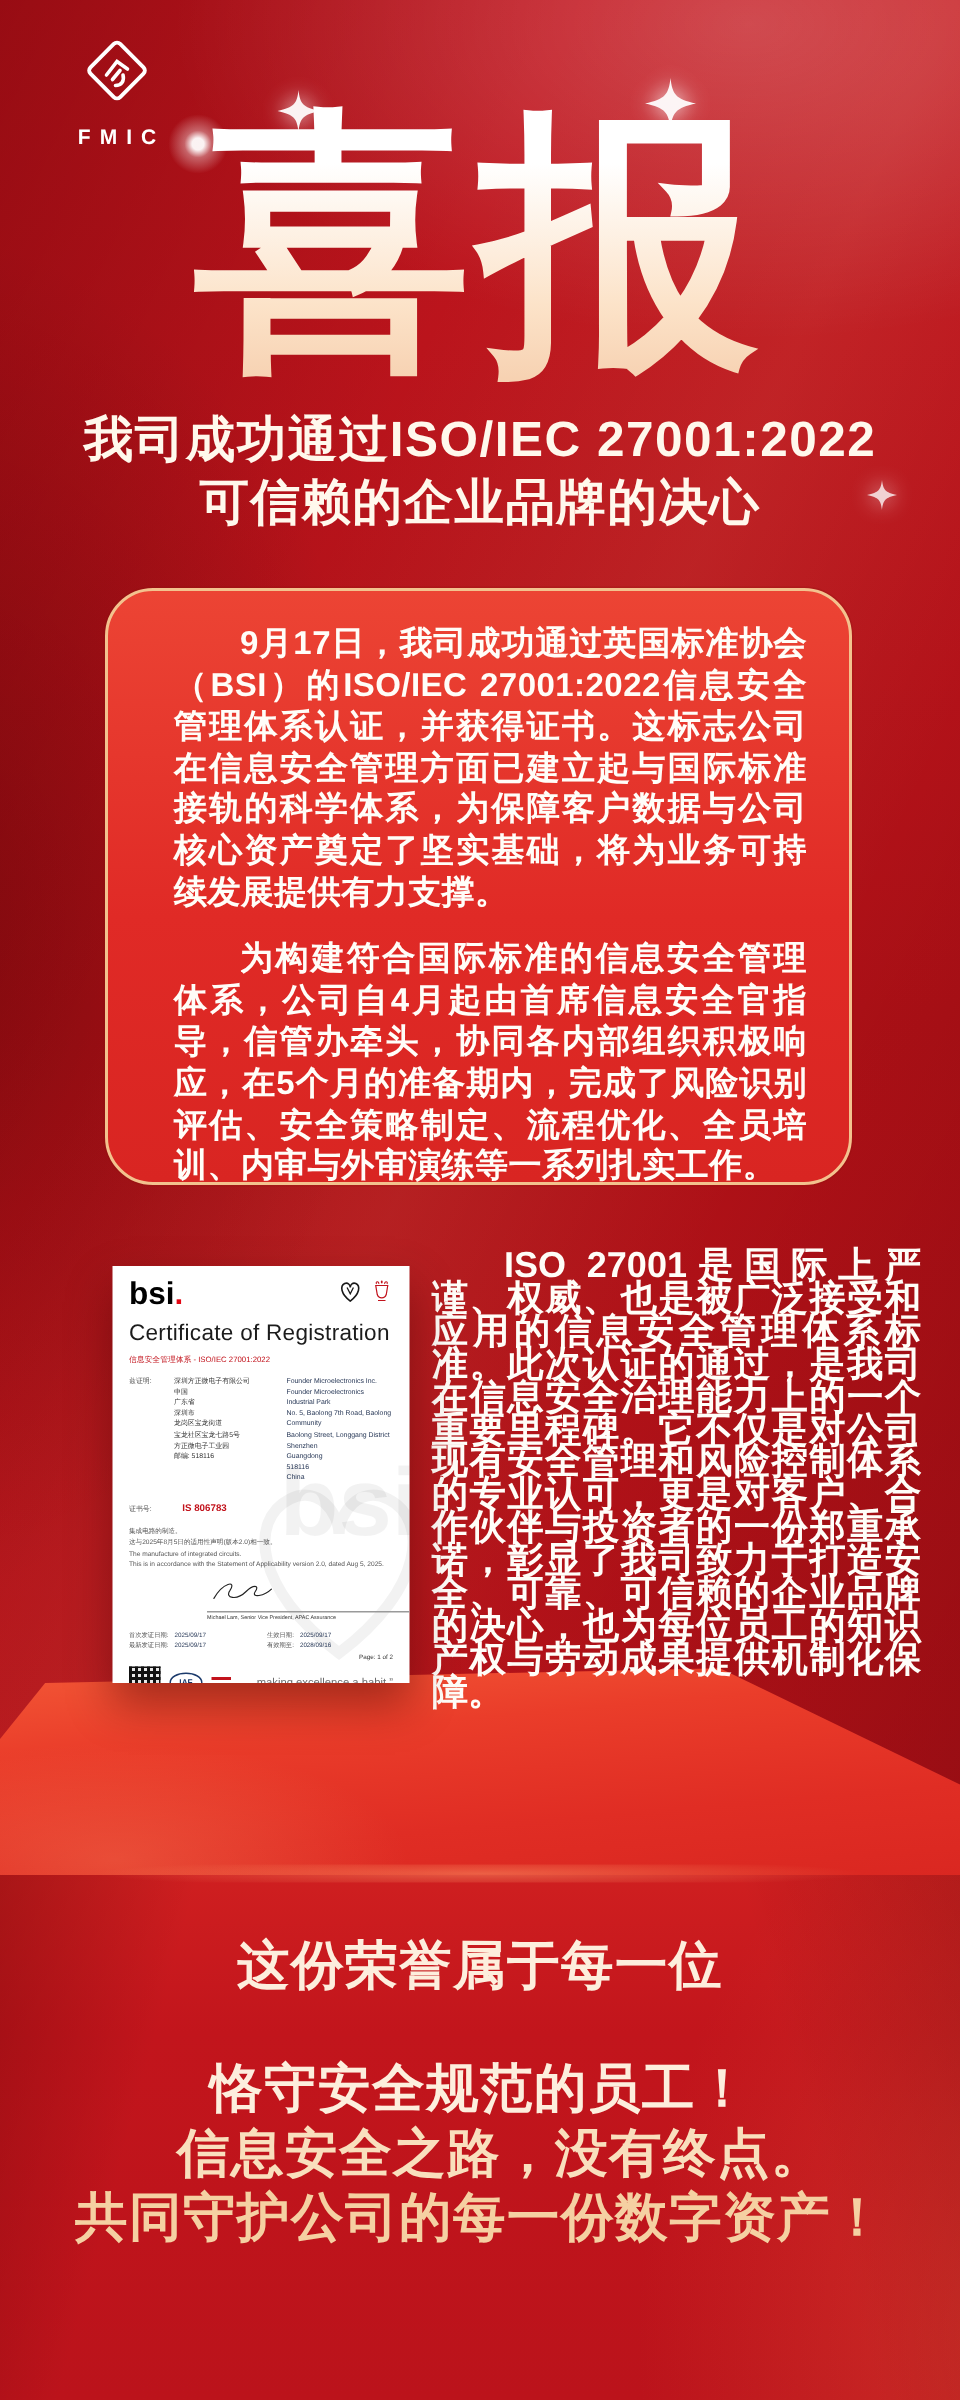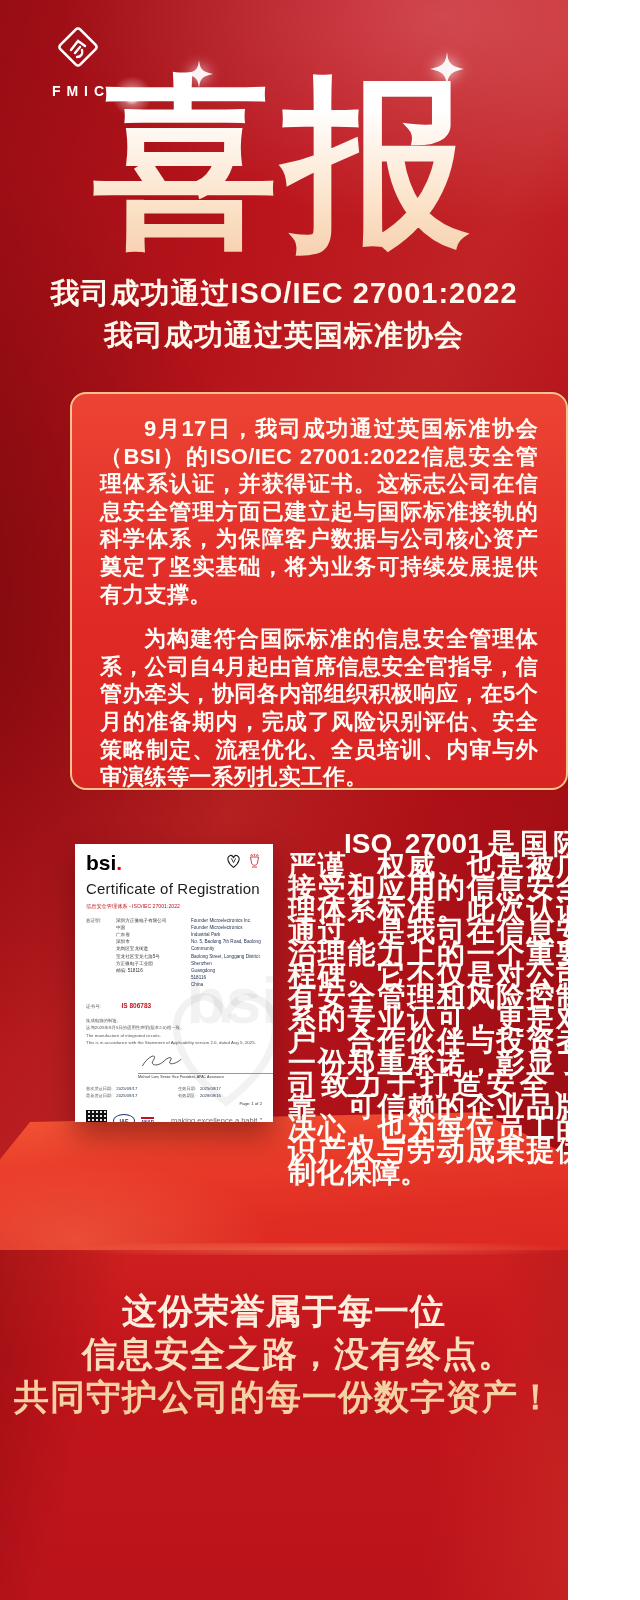--- a/index.html
+++ b/index.html
@@ -1,18 +1,18 @@
 <!DOCTYPE html>
 <html><head>
 <meta charset="utf-8">
 <style>
   * { margin:0; padding:0; box-sizing:border-box; }
   html,body { width:640px; }
   body { font-family:"Liberation Sans","DejaVu Sans",sans-serif; }
-  .poster { position:relative; width:568px; height:1600px; overflow:hidden;
+  .poster { position:relative; width:640px; height:1600px; overflow:hidden;
     background-image:
       radial-gradient(ellipse 620px 340px at 78% 1%, rgba(255,255,255,0.20), transparent 62%),
       radial-gradient(ellipse 500px 700px at -10% 38%, rgba(60,0,3,0.35), transparent 65%),
       linear-gradient(115deg, rgba(100,0,5,0.45) 0%, transparent 28%, rgba(255,170,130,0.10) 46%, transparent 62%, rgba(80,0,4,0.40) 100%),
       linear-gradient(180deg, #c2161f 0%, #ab1016 42%, #b31219 75%, #bd141b 100%);
   }
   
   .brand { position:absolute; left:30px; top:26px; width:96px; text-align:center; color:#fff; }
   .brand svg { display:block; margin:0 auto; }
   .brand-name { margin-top:5px; font-size:14px; font-weight:600; letter-spacing:6px; padding-left:6px; color:#fff; }
@@ -22,26 +22,26 @@
   .star.s2 { left:430px; top:52px; }
   .star.s3 { left:578px; top:320px; opacity:.8; }
   .flare { position:absolute; left:112px; top:76px; width:40px; height:40px; border-radius:50%;
     background:radial-gradient(circle, rgba(255,255,255,0.95) 0 14%, rgba(255,255,255,0.35) 32%, transparent 70%); }
   
   .title { position:absolute; top:66px; left:0; width:100%; text-align:center;
     font-size:185px; line-height:195px; font-weight:900;
     background:linear-gradient(180deg,#ffffff 22%, #fce3c9 70%, #f6cfae 100%);
     -webkit-background-clip:text; background-clip:text; color:transparent; letter-spacing:6px; }
   .subtitle { position:absolute; top:272px; left:0; width:100%; text-align:center;
-    color:#fff8ec; font-size:29px; line-height:42px; font-weight:800; letter-spacing:1px; }
+    color:#fff8ec; font-size:33px; line-height:42px; font-weight:800; letter-spacing:1px; }
   
   .panel { position:absolute; left:70px; top:392px; width:498px; height:398px;
-    border:2px solid #f3c28e; border-radius:16px;
+    border:2px solid #f3c28e; border-radius:32px;
     background:linear-gradient(180deg,#ec4434 0%, #e02a26 55%, #d92522 100%);
-    box-shadow:0 0 0 1px rgba(140,20,10,.25); padding:21px 28px 0 28px; }
+    box-shadow:0 0 0 1px rgba(140,20,10,.25); padding:21px 28px 0 44px; }
   .panel p { color:#fffdf8; font-size:22px; line-height:27.6px; font-weight:700;
     text-align:justify; text-indent:2em; letter-spacing:.3px; }
   .panel p + p { margin-top:17px; }
   
   .cert-card { position:absolute; left:75px; top:844px; width:198px; height:278px; background:#ffffff;
     z-index:5; padding:9px 11px; box-shadow:0 14px 28px rgba(70,0,0,.45); overflow:hidden; color:#222; }
   .cert-head { display:flex; align-items:flex-start; position:relative; z-index:1; }
   .bsi-logo { font-size:21px; font-weight:800; color:#000; line-height:20px; letter-spacing:0; }
   .bsi-logo .dot { color:#e30613; }
   .cert-marks { margin-left:auto; display:flex; gap:5px; align-items:center; }
@@ -66,21 +66,21 @@
     background-image:repeating-linear-gradient(0deg,#111 0 2px,transparent 2px 4px),
       repeating-linear-gradient(90deg,#111 0 2px,#e8e8e8 2px 4px); }
   .iaf { width:22px; height:13px; border:1px solid #1b3a6b; border-radius:50%; color:#1b3a6b;
     font-size:5.5px; font-weight:700; display:flex; align-items:center; justify-content:center; }
   .anab { font-size:4.5px; font-weight:700; color:#15356e; border-top:2px solid #c2131c; padding-top:1px; }
   .cert-tagline { margin-left:auto; font-size:7.5px; color:#6a6a6a;text-decoration:underline; }
   .watermark { position:absolute; right:-6px; top:120px; z-index:0; font-size:64px; font-weight:800; color:rgba(0,0,0,0.05); }
   .wm-heart { position:absolute; right:-28px; bottom:6px; z-index:0; }
   
   .iso-text { position:absolute; left:288px; top:833px; width:326px; color:#fffdf8;
-    font-size:28px; line-height:21.9px; font-weight:700; text-align:justify; text-indent:2em; z-index:4; }
+    font-size:24px; line-height:21.9px; font-weight:700; text-align:justify; text-indent:2em; z-index:4; }
   
   .podium-top { position:absolute; left:0; top:1100px; width:640px; height:152px; z-index:2;
     background:
       radial-gradient(ellipse 300px 120px at 12% 92%, rgba(255,150,100,.30), transparent 65%),
       linear-gradient(175deg, #f45c38 0%, #ea3d2a 35%, #e02d24 70%, #da2721 100%);
     clip-path:polygon(4.7% 14.5%, 75% 8%, 100% 59%, 100% 100%, 0 100%, 0 39%); }
   .podium-front { position:absolute; left:0; top:1250px; width:640px; height:350px; z-index:2;
     background:
       radial-gradient(ellipse 430px 620px at 108% 88%, rgba(245,110,70,.30), transparent 62%),
       linear-gradient(105deg, rgba(80,0,2,.30) 0%, transparent 18%),
@@ -116,21 +116,21 @@
     </svg>
   <svg class="star s3" width="20" height="20" viewBox="0 0 40 40">
       <path d="M20 0 C21.5 13 24 16.5 40 20 C24 23.5 21.5 27 20 40 C18.5 27 16 23.5 0 20 C16 16.5 18.5 13 20 0 Z" fill="#fff"></path>
     </svg>
   <div class="flare"></div>
 
   <h1 class="title">喜报</h1>
 
   <div class="subtitle">
     <div>我司成功通过ISO/IEC 27001:2022</div>
-    <div>我司成功通过英国标准协会</div>
+    <div>可信赖的企业品牌的决心</div>
   </div>
 
   <section class="panel">
     <p>9月17日，我司成功通过英国标准协会（BSI）的ISO/IEC 27001:2022信息安全管理体系认证，并获得证书。这标志公司在信息安全管理方面已建立起与国际标准接轨的科学体系，为保障客户数据与公司核心资产奠定了坚实基础，将为业务可持续发展提供有力支撑。</p>
     <p>为构建符合国际标准的信息安全管理体系，公司自4月起由首席信息安全官指导，信管办牵头，协同各内部组织积极响应，在5个月的准备期内，完成了风险识别评估、安全策略制定、流程优化、全员培训、内审与外审演练等一系列扎实工作。</p>
   </section>
 
   <div class="podium-top"></div>
   <div class="podium-edge"></div>
   <div class="podium-front"></div>
@@ -211,17 +211,18 @@
       <div class="anab">ANAB</div>
       <div class="cert-tagline">...making excellence a habit.”</div>
     </div>
 
   </div>
 
   <p class="iso-text">ISO 27001是国际上严谨、权威、也是被广泛接受和应用的信息安全管理体系标准。此次认证的通过，是我司在信息安全治理能力上的一个重要里程碑。它不仅是对公司现有安全管理和风险控制体系的专业认可，更是对客户、合作伙伴与投资者的一份郑重承诺，彰显了我司致力于打造安全、可靠、可信赖的企业品牌的决心，也为每位员工的知识产权与劳动成果提供机制化保障。</p>
 
   <section class="closing">
     <div class="cl1">这份荣誉属于每一位</div>
+    <div class="cl2">恪守安全规范的员工！</div>
     <div class="cl3">信息安全之路，没有终点。</div>
     <div class="cl5">共同守护公司的每一份数字资产！</div>
   </section>
 
 </div>
 
 </body></html>

